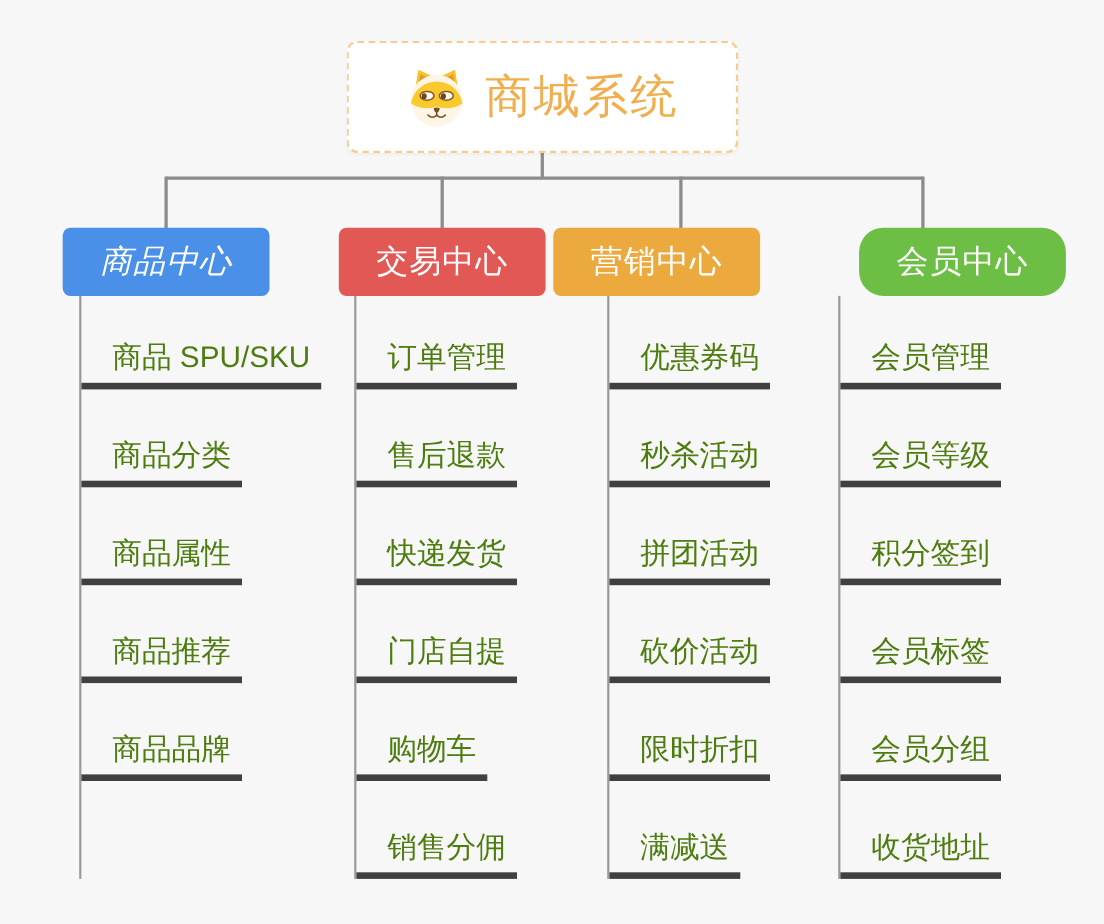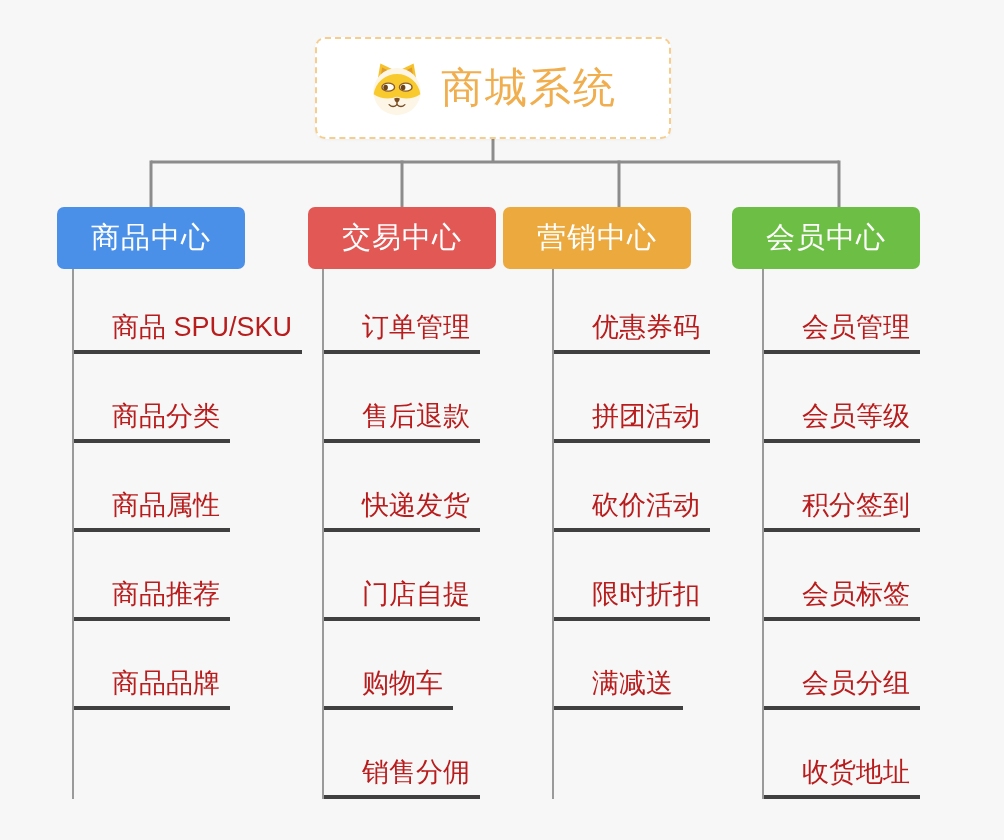--- a/index.html
+++ b/index.html
@@ -30,46 +30,46 @@
   .dog{width:56px;height:56px;display:block;}
 
   
   .branch-box{
     position:absolute;top:207px;width:188px;height:62px;
     border-radius:7px;
     display:flex;align-items:center;justify-content:center;
     color:#ffffff;font-size:29px;letter-spacing:1px;
     box-sizing:border-box;
   }
-  .branch-0{left:57px;}
+  .branch-0{left:57px;font-style:italic;}
   .branch-1{left:308px;}
   .branch-2{left:503px;text-align:right;}
-  .branch-3{left:732px;}
+  .branch-3{left:781px;border-radius:22px;}
 
   
   .leaf-col{
     position:absolute;top:269px;height:530px;width:250px;
     border-left:2px solid #9a9a9a;
     box-sizing:border-box;
     display:flex;flex-direction:column;
   }
   .col-0{left:72px;}
   .col-1{left:322px;}
   .col-2{left:552px;}
   .col-3{left:762px;}
   .leaf{
     height:89px;
     display:flex;align-items:flex-end;
   }
   .leaf:first-child{height:85px;}
   .leaf-label{
     display:inline-block;
-    padding:0 10px 7px 38px;
-    border-bottom:4px solid #404040;
-    font-size:27px;color:#b91c1c;
+    padding:0 10px 7px 28px;
+    border-bottom:6px solid #404040;
+    font-size:27px;color:#4d7c0f;
     line-height:1.15;
     white-space:nowrap;
   }
 </style>
 </head>
 <body>
 
 <div class="stage">
 
   <svg class="connectors" width="1004" height="840" viewBox="0 0 1004 840">
@@ -156,20 +156,23 @@
     <div class="leaf">
         <span class="leaf-label">销售分佣</span>
       </div>
   </div>
 
   <div class="leaf-col col-2">
     <div class="leaf">
         <span class="leaf-label">优惠券码</span>
       </div>
     <div class="leaf">
+        <span class="leaf-label">秒杀活动</span>
+      </div>
+    <div class="leaf">
         <span class="leaf-label">拼团活动</span>
       </div>
     <div class="leaf">
         <span class="leaf-label">砍价活动</span>
       </div>
     <div class="leaf">
         <span class="leaf-label">限时折扣</span>
       </div>
     <div class="leaf">
         <span class="leaf-label">满减送</span>

